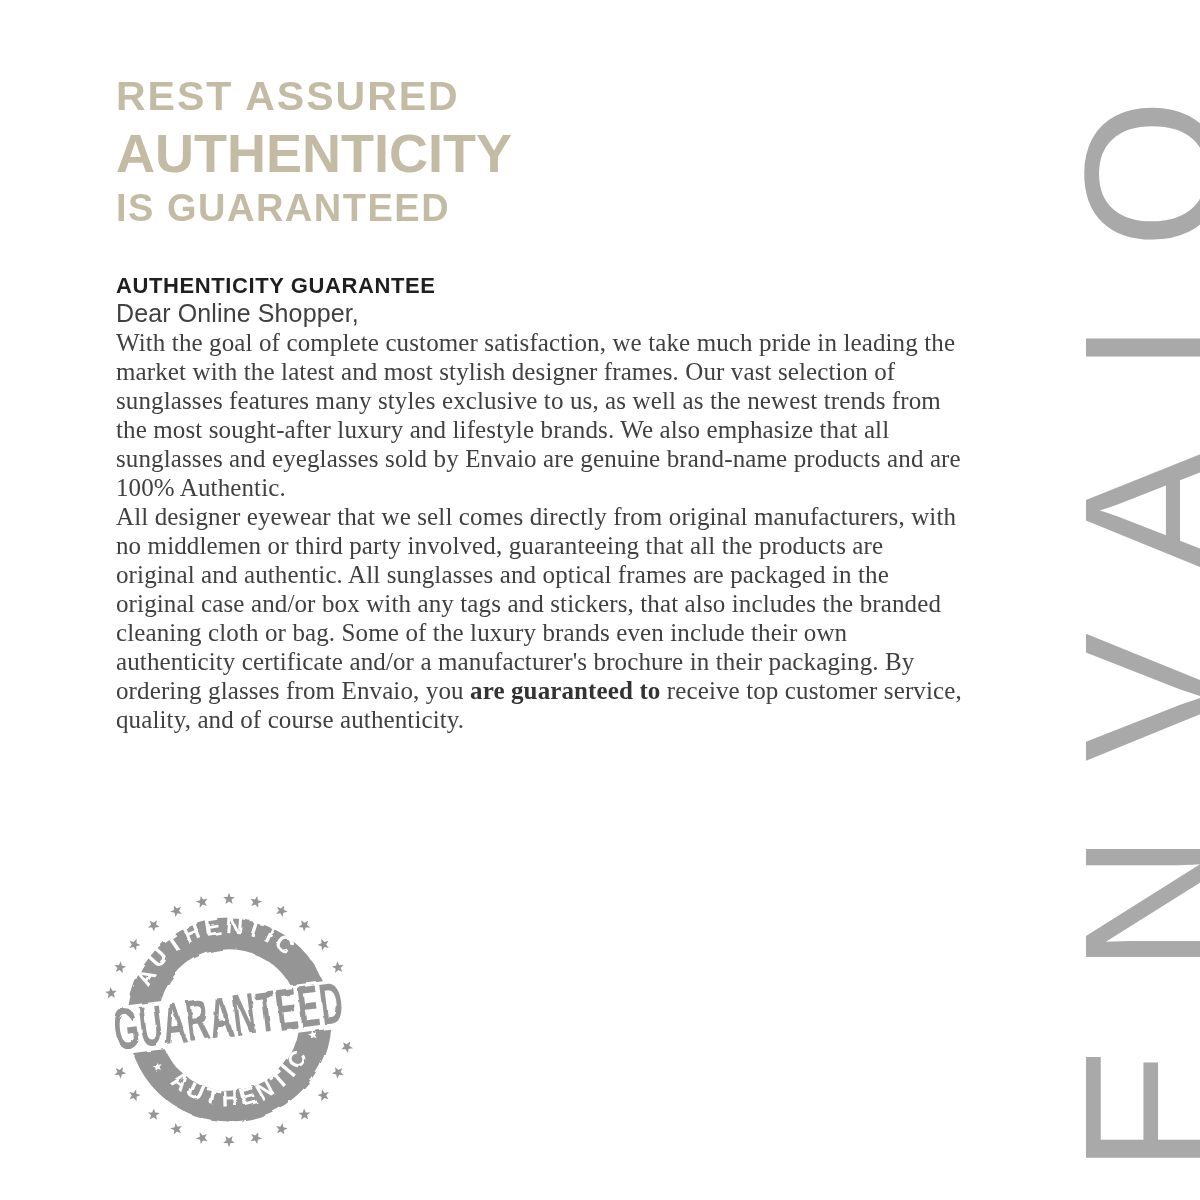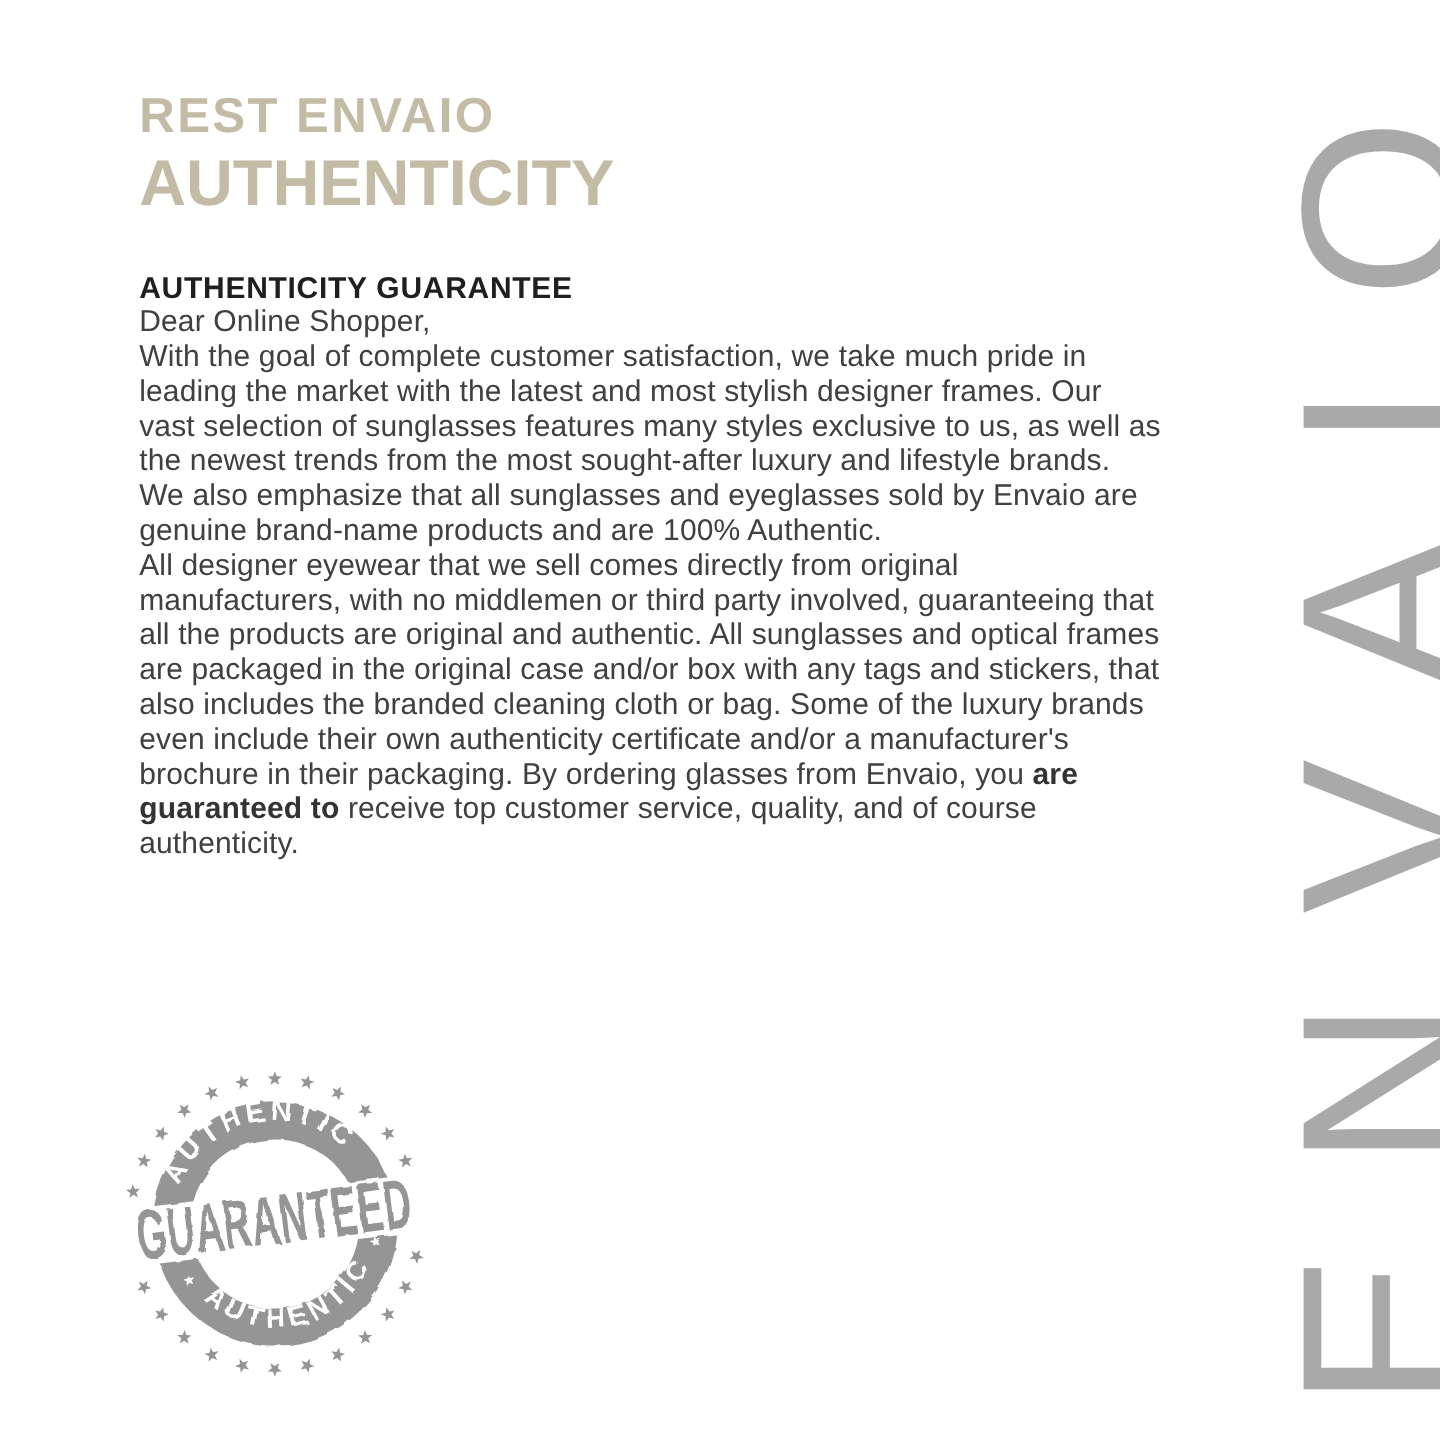--- a/index.html
+++ b/index.html
@@ -19,46 +19,47 @@
     position:absolute;left:552px;top:480px;width:1200px;height:240px;
     transform:rotate(-90deg);
     font-size:193px;line-height:240px;letter-spacing:72px;
     color:var(--brand);text-align:center;white-space:nowrap;
     font-weight:400;user-select:none;
   }
   .content{position:absolute;left:116px;top:74px;width:852px;}
   .h-eyebrow{font-size:41px;font-weight:700;letter-spacing:2px;line-height:1.12;color:var(--accent);}
   .h-title{font-size:54px;font-weight:700;letter-spacing:0px;line-height:1.05;margin-top:5px;color:var(--accent);}
   .h-subtitle{font-size:38px;font-weight:700;letter-spacing:1.5px;line-height:1.1;margin-top:6px;color:var(--accent);}
-  .section-title{font-size:25px;font-weight:700;letter-spacing:0.6px;line-height:1.15;margin-top:44px;color:var(--ink);}
+  .section-title{font-size:22px;font-weight:700;letter-spacing:0.6px;line-height:1.15;margin-top:44px;color:var(--ink);}
   .letter{color:var(--body-ink);font-size:25px;line-height:29px;letter-spacing:0.12px;}
   .letter p{margin:0;}
   .salutation{margin-top:37px;}
-  .para{margin-top:28px;}
+  .para{margin-top:28px;font-family:Liberation Serif, serif;}
   .para-last{margin-top:31px;}
   .bold-run{font-weight:700;color:#333;text-align:center;}
   
   .stamp{position:absolute;left:86px;top:877px;width:286px;height:286px;overflow:visible;opacity:0.93;}
   .stamp-ring{fill:none;stroke:var(--stamp);stroke-width:31px;}
   .arc-text{fill:#ffffff;font-family:"Liberation Sans",sans-serif;font-weight:700;font-size:23px;letter-spacing:4px;}
   .band-rect{fill:#ffffff;}
   .band-text{fill:var(--stamp);font-family:"Liberation Sans",sans-serif;font-weight:700;font-size:58px;letter-spacing:1px;}
   #star-ring{fill:var(--stamp);}
   .flank-star{fill:#ffffff;}
 </style>
 </head>
 <body>
 
 <div class="canvas">
 
   <div class="watermark">ENVAIO</div>
 
   <div class="content">
-    <div class="h-eyebrow">REST ENVAIO</div>
+    <div class="h-eyebrow">REST ASSURED</div>
     <div class="h-title">AUTHENTICITY</div>
+    <div class="h-subtitle">IS GUARANTEED</div>
 
     <div class="section-title">AUTHENTICITY GUARANTEE</div>
 
     <div class="letter">
       <p class="salutation">Dear Online Shopper,</p>
       <p class="para">With the goal of complete customer satisfaction, we take much pride in leading the market with the latest and most stylish designer frames. Our vast selection of sunglasses features many styles exclusive to us, as well as the newest trends from the most sought-after luxury and lifestyle brands. We also emphasize that all sunglasses and eyeglasses sold by Envaio are genuine brand-name products and are 100% Authentic.</p>
       <p class="para"><span>All designer eyewear that we sell comes directly from original manufacturers, with no middlemen or third party involved, guaranteeing that all the products are original and authentic. All sunglasses and optical frames are packaged in the original case and/or box with any tags and stickers, that also includes the branded cleaning cloth or bag. Some of the luxury brands even include their own authenticity certificate and/or a manufacturer's brochure in their packaging. By ordering glasses from Envaio, you </span><span class="bold-run">are guaranteed to</span><span> receive top customer service, quality, and of course authenticity.</span></p>
     </div>
   </div>
 

